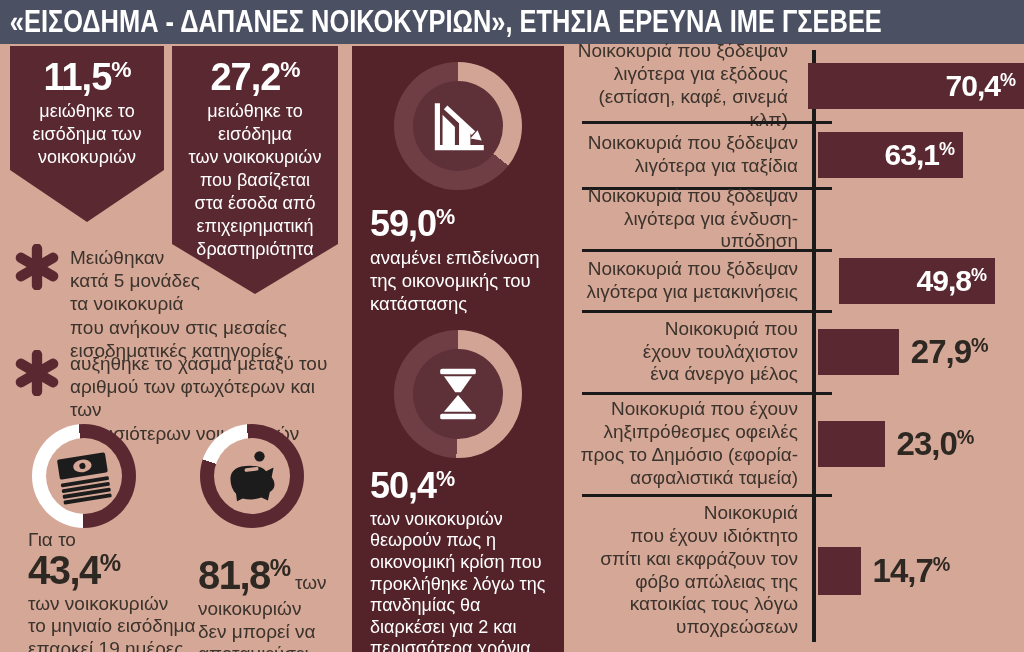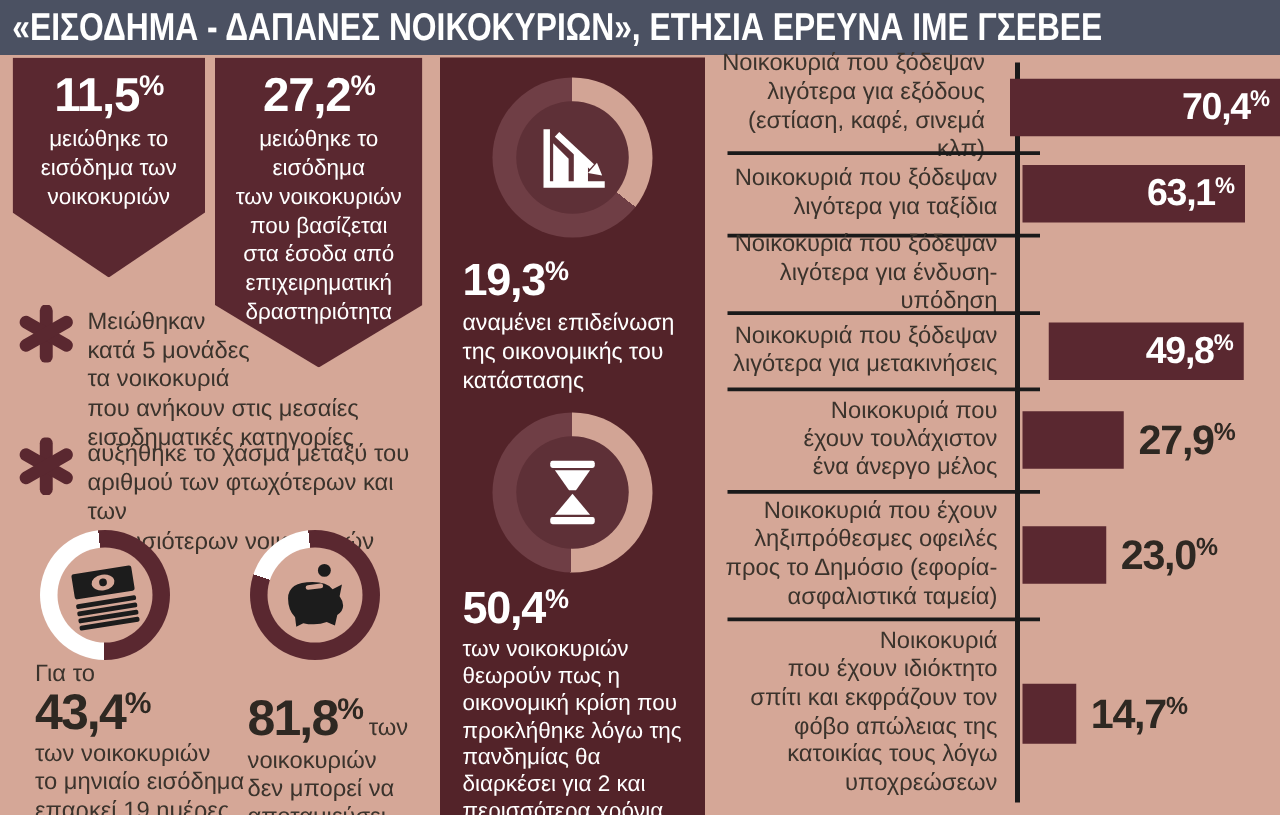--- a/index.html
+++ b/index.html
@@ -183,21 +183,21 @@
       <div class="inner">
         <svg width="66" height="66" viewBox="0 0 64 64">
           <path d="M12 10 V53 H57" stroke="#ffffff" stroke-width="5" fill="none"></path>
           <polygon points="17,53 17,21 29,33 29,53" fill="#ffffff"></polygon>
           <polygon points="33,53 33,28 44,39 44,53" fill="#ffffff"></polygon>
           <path d="M20 14 L47 39" stroke="#ffffff" stroke-width="5" fill="none"></path>
           <polygon points="55,46 44,44 51,36" fill="#ffffff"></polygon>
         </svg>
       </div>
     </div>
-    <div class="panel-num split-pct"><span>19,3</span><span class="pct-sign">%</span></div>
+    <div class="panel-num split-pct"><span>59,0</span><span class="pct-sign">%</span></div>
     <div class="panel-text">αναμένει επιδείνωση
 της οικονομικής του
 κατάστασης</div>
 
     <div class="donut donut2" style="--p: 50.4%;">
       <div class="inner">
         <svg width="60" height="60" viewBox="0 0 64 64">
           <rect x="13" y="5" width="38" height="6" rx="2" fill="#ffffff"></rect>
           <rect x="13" y="53" width="38" height="6" rx="2" fill="#ffffff"></rect>
           <path d="M17 13 h30 l-12 17 h-6 z" fill="#ffffff"></path>
@@ -225,21 +225,21 @@
         <div class="bar-area">
             <div class="bar" style="width: 216px;">
           <span class="bar-value split-pct"><span>70,4</span><span class="pct-sign">%</span></span>
         </div>
           </div>
       </div>
       <div class="row r1 divided">
         <div class="bar-label">Νοικοκυριά που ξόδεψαν
 λιγότερα για ταξίδια</div>
         <div class="bar-area">
-            <div class="bar" style="width: 145px; padding-left: 33px;">
+            <div class="bar" style="width: 145px;">
           <span class="bar-value split-pct"><span>63,1</span><span class="pct-sign">%</span></span>
         </div>
           </div>
       </div>
       <div class="row r2 divided">
         <div class="bar-label">Νοικοκυριά που ξόδεψαν
 λιγότερα για ένδυση-υπόδηση</div>
       </div>
       <div class="row r3 divided">
         <div class="bar-label">Νοικοκυριά που ξόδεψαν

